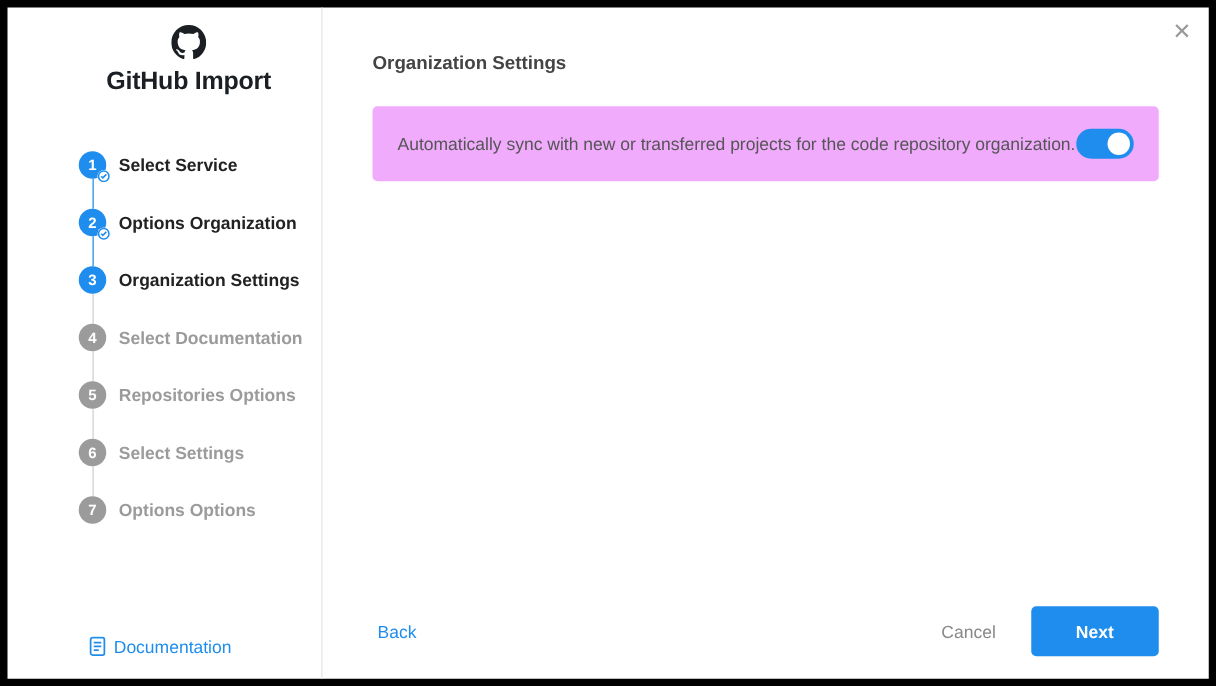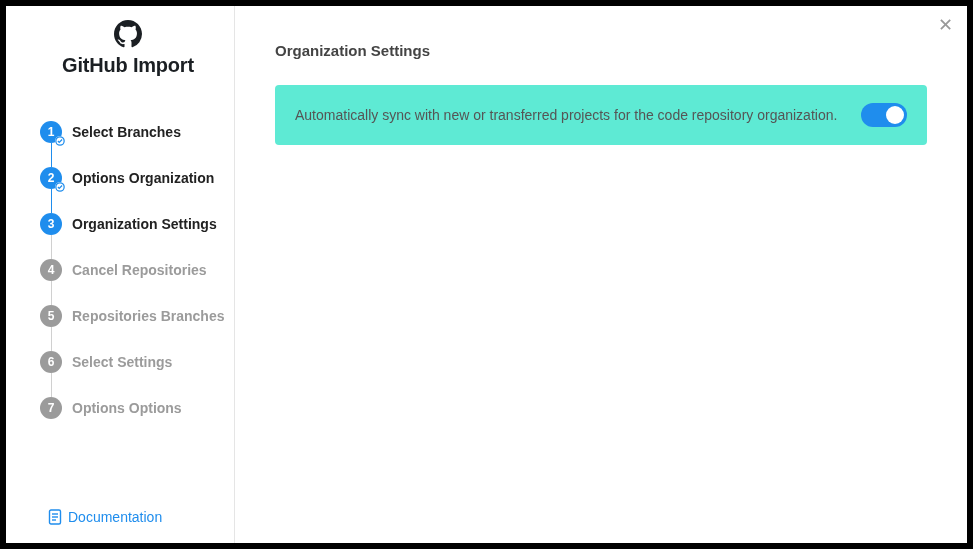--- a/index.html
+++ b/index.html
@@ -26,20 +26,21 @@
       color: #999;
       cursor: pointer;
       line-height: 1;
     }
     .sidebar {
       width: 229px;
       border-right: 1px solid #e5e5e5;
       display: flex;
       flex-direction: column;
       padding: 14px 0 18px 16px;
+      margin-left: 23px;
     }
     .brand {
       text-align: center;
       padding: 0 10px 10px;
     }
     .brand svg { display: block; margin: 0 auto 6px; }
     .brand-title {
       font-size: 20px;
       font-weight: 700;
       color: #1b1f23;
@@ -130,21 +131,21 @@
       flex-direction: column;
       padding: 36px 40px 18px 40px;
     }
     .page-title {
       font-size: 15px;
       font-weight: 700;
       color: #444;
       margin-bottom: 26px;
     }
     .setting-card {
-      background: #5eead4;
+      background: #f0abfc;
       border-radius: 4px;
       padding: 18px 20px;
       display: flex;
       align-items: center;
       justify-content: space-between;
     }
     .setting-text {
       font-size: 14px;
       color: #555;
     }
@@ -223,21 +224,21 @@
     <div class="steps">
       <div class="step done active-prev">
         <div class="step-circle">1
           <span class="step-check">
               <svg viewBox="0 0 12 12">
                 <circle cx="6" cy="6" r="5" fill="none" stroke="#1f8ded" stroke-width="1.5"></circle>
                 <path d="M3.5 6l1.6 1.6L8.5 4.2" fill="none" stroke="#1f8ded" stroke-width="1.5"></path>
               </svg>
             </span>
         </div>
-        <span class="step-label">Select Branches</span>
+        <span class="step-label">Select Service</span>
         <span class="connector"></span>
       </div>
       <div class="step done active-prev">
         <div class="step-circle">2
           <span class="step-check">
               <svg viewBox="0 0 12 12">
                 <circle cx="6" cy="6" r="5" fill="none" stroke="#1f8ded" stroke-width="1.5"></circle>
                 <path d="M3.5 6l1.6 1.6L8.5 4.2" fill="none" stroke="#1f8ded" stroke-width="1.5"></path>
               </svg>
             </span>
@@ -245,26 +246,26 @@
         <span class="step-label">Options Organization</span>
         <span class="connector"></span>
       </div>
       <div class="step active">
         <div class="step-circle">3</div>
         <span class="step-label">Organization Settings</span>
         <span class="connector"></span>
       </div>
       <div class="step">
         <div class="step-circle">4</div>
-        <span class="step-label">Cancel Repositories</span>
+        <span class="step-label">Select Documentation</span>
         <span class="connector"></span>
       </div>
       <div class="step">
         <div class="step-circle">5</div>
-        <span class="step-label">Repositories Branches</span>
+        <span class="step-label">Repositories Options</span>
         <span class="connector"></span>
       </div>
       <div class="step">
         <div class="step-circle">6</div>
         <span class="step-label">Select Settings</span>
         <span class="connector"></span>
       </div>
       <div class="step">
         <div class="step-circle">7</div>
         <span class="step-label">Options Options</span>
@@ -286,14 +287,23 @@
   <main class="main">
     <h2 class="page-title">Organization Settings</h2>
 
     <div class="setting-card">
       <span class="setting-text">Automatically sync with new or transferred projects for the code repository organization.</span>
       <div class="toggle">
         <div class="toggle-knob"></div>
       </div>
     </div>
 
+    <div class="footer">
+      <div class="footer-left">
+        <button class="btn-link">Back</button>
+      </div>
+      <div class="footer-right">
+        <button class="btn-cancel">Cancel</button>
+        <button class="btn-primary">Next</button>
+      </div>
+    </div>
   </main>
 </div>
 
 </body></html>

